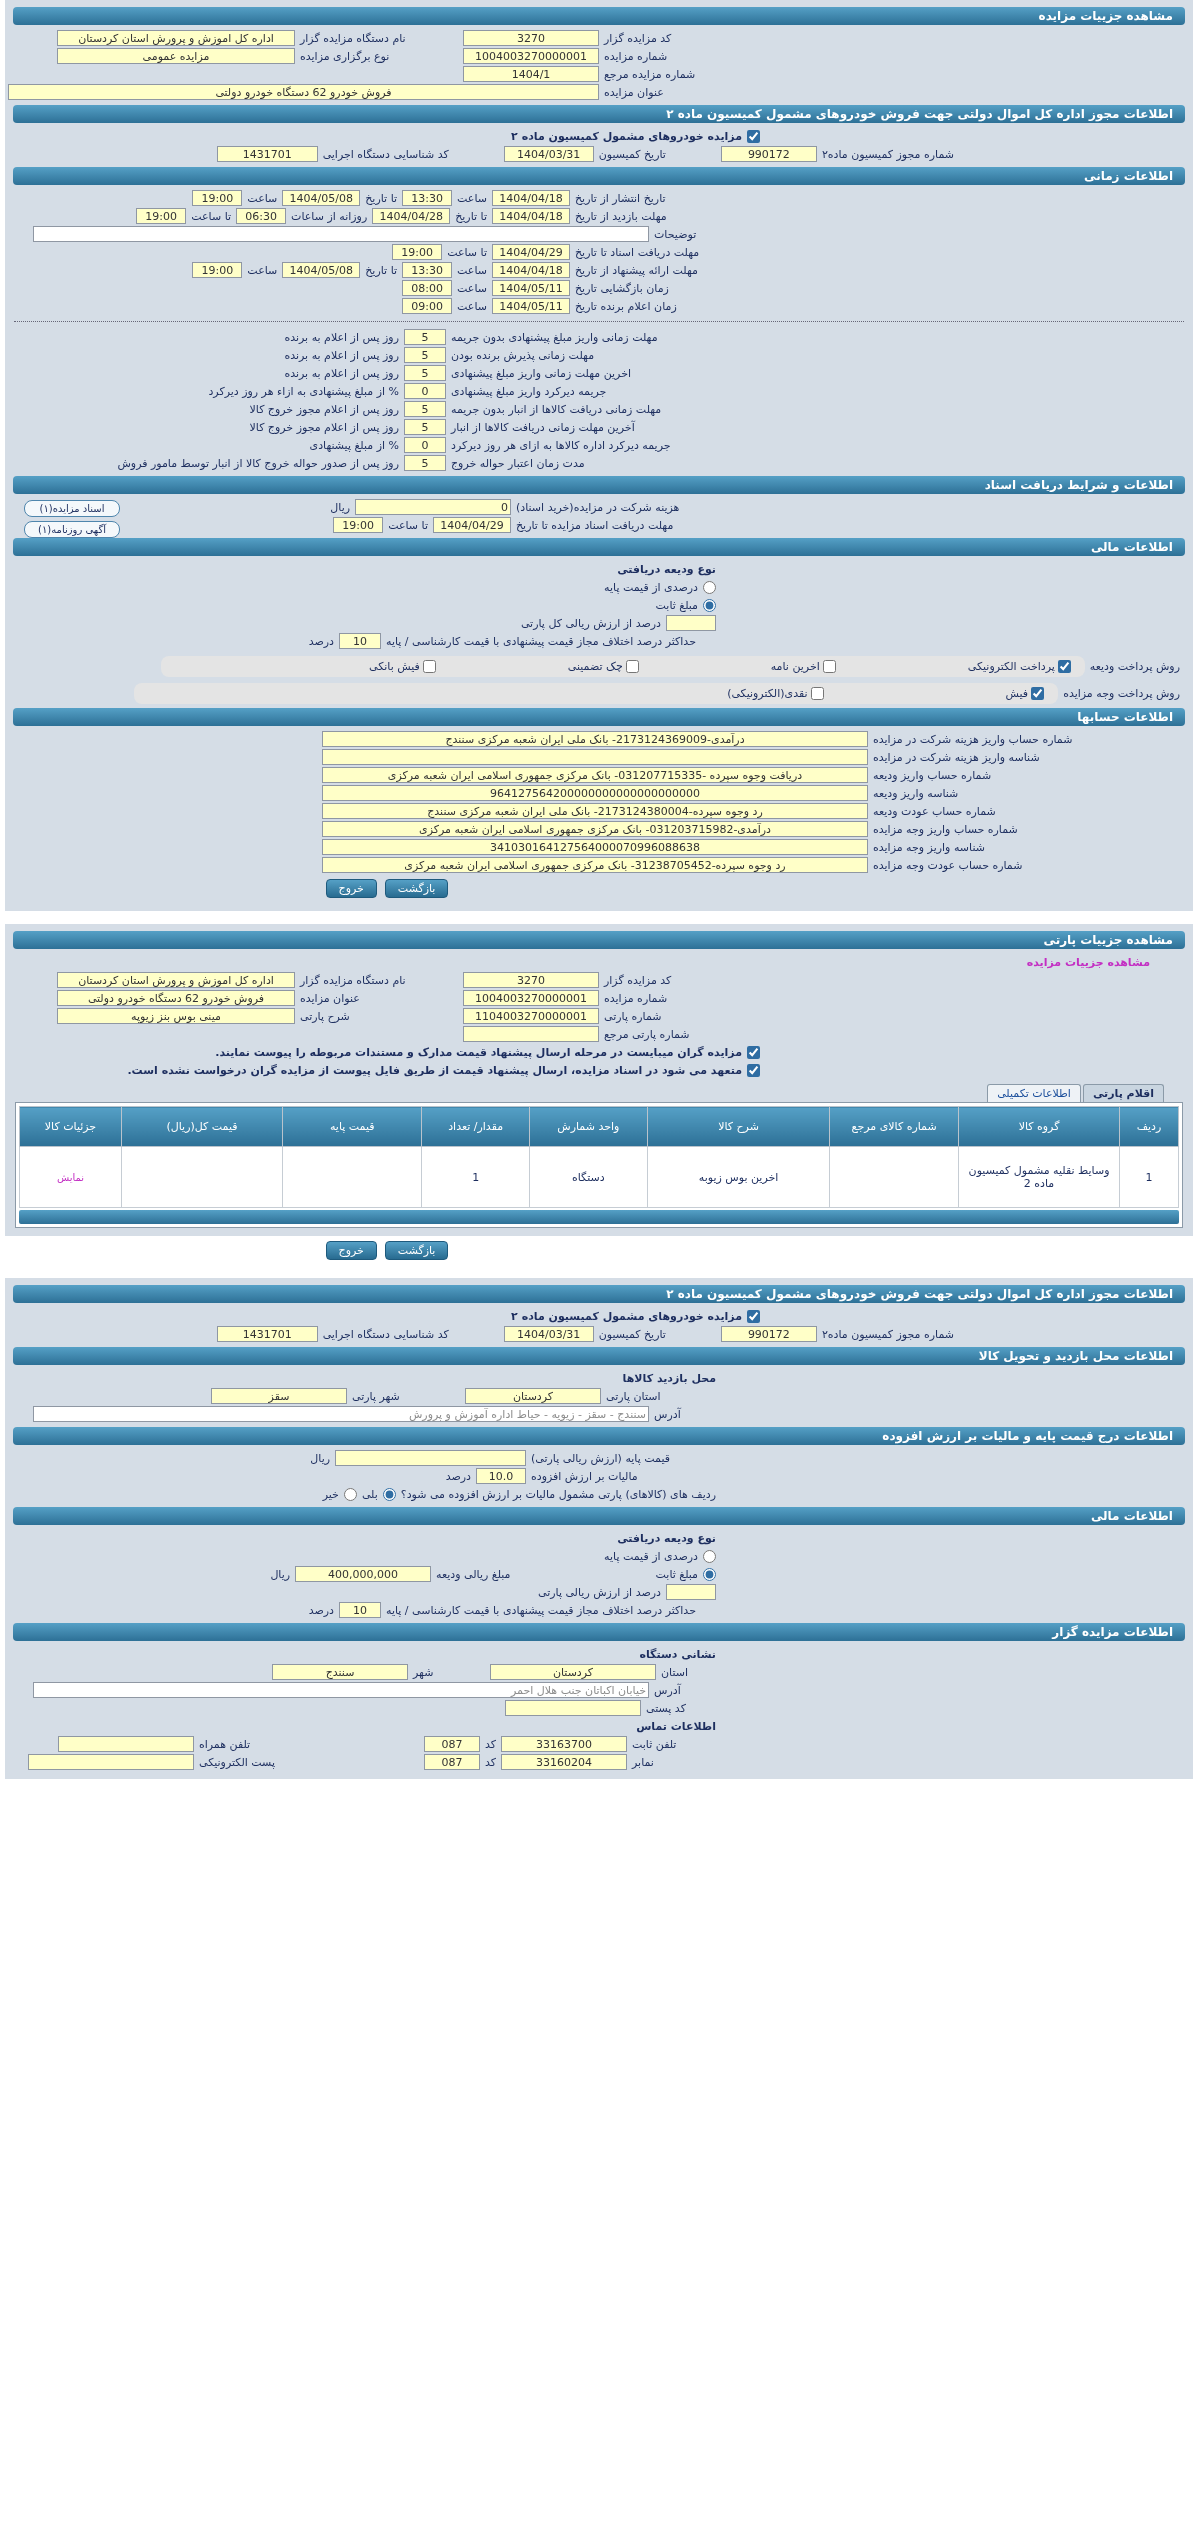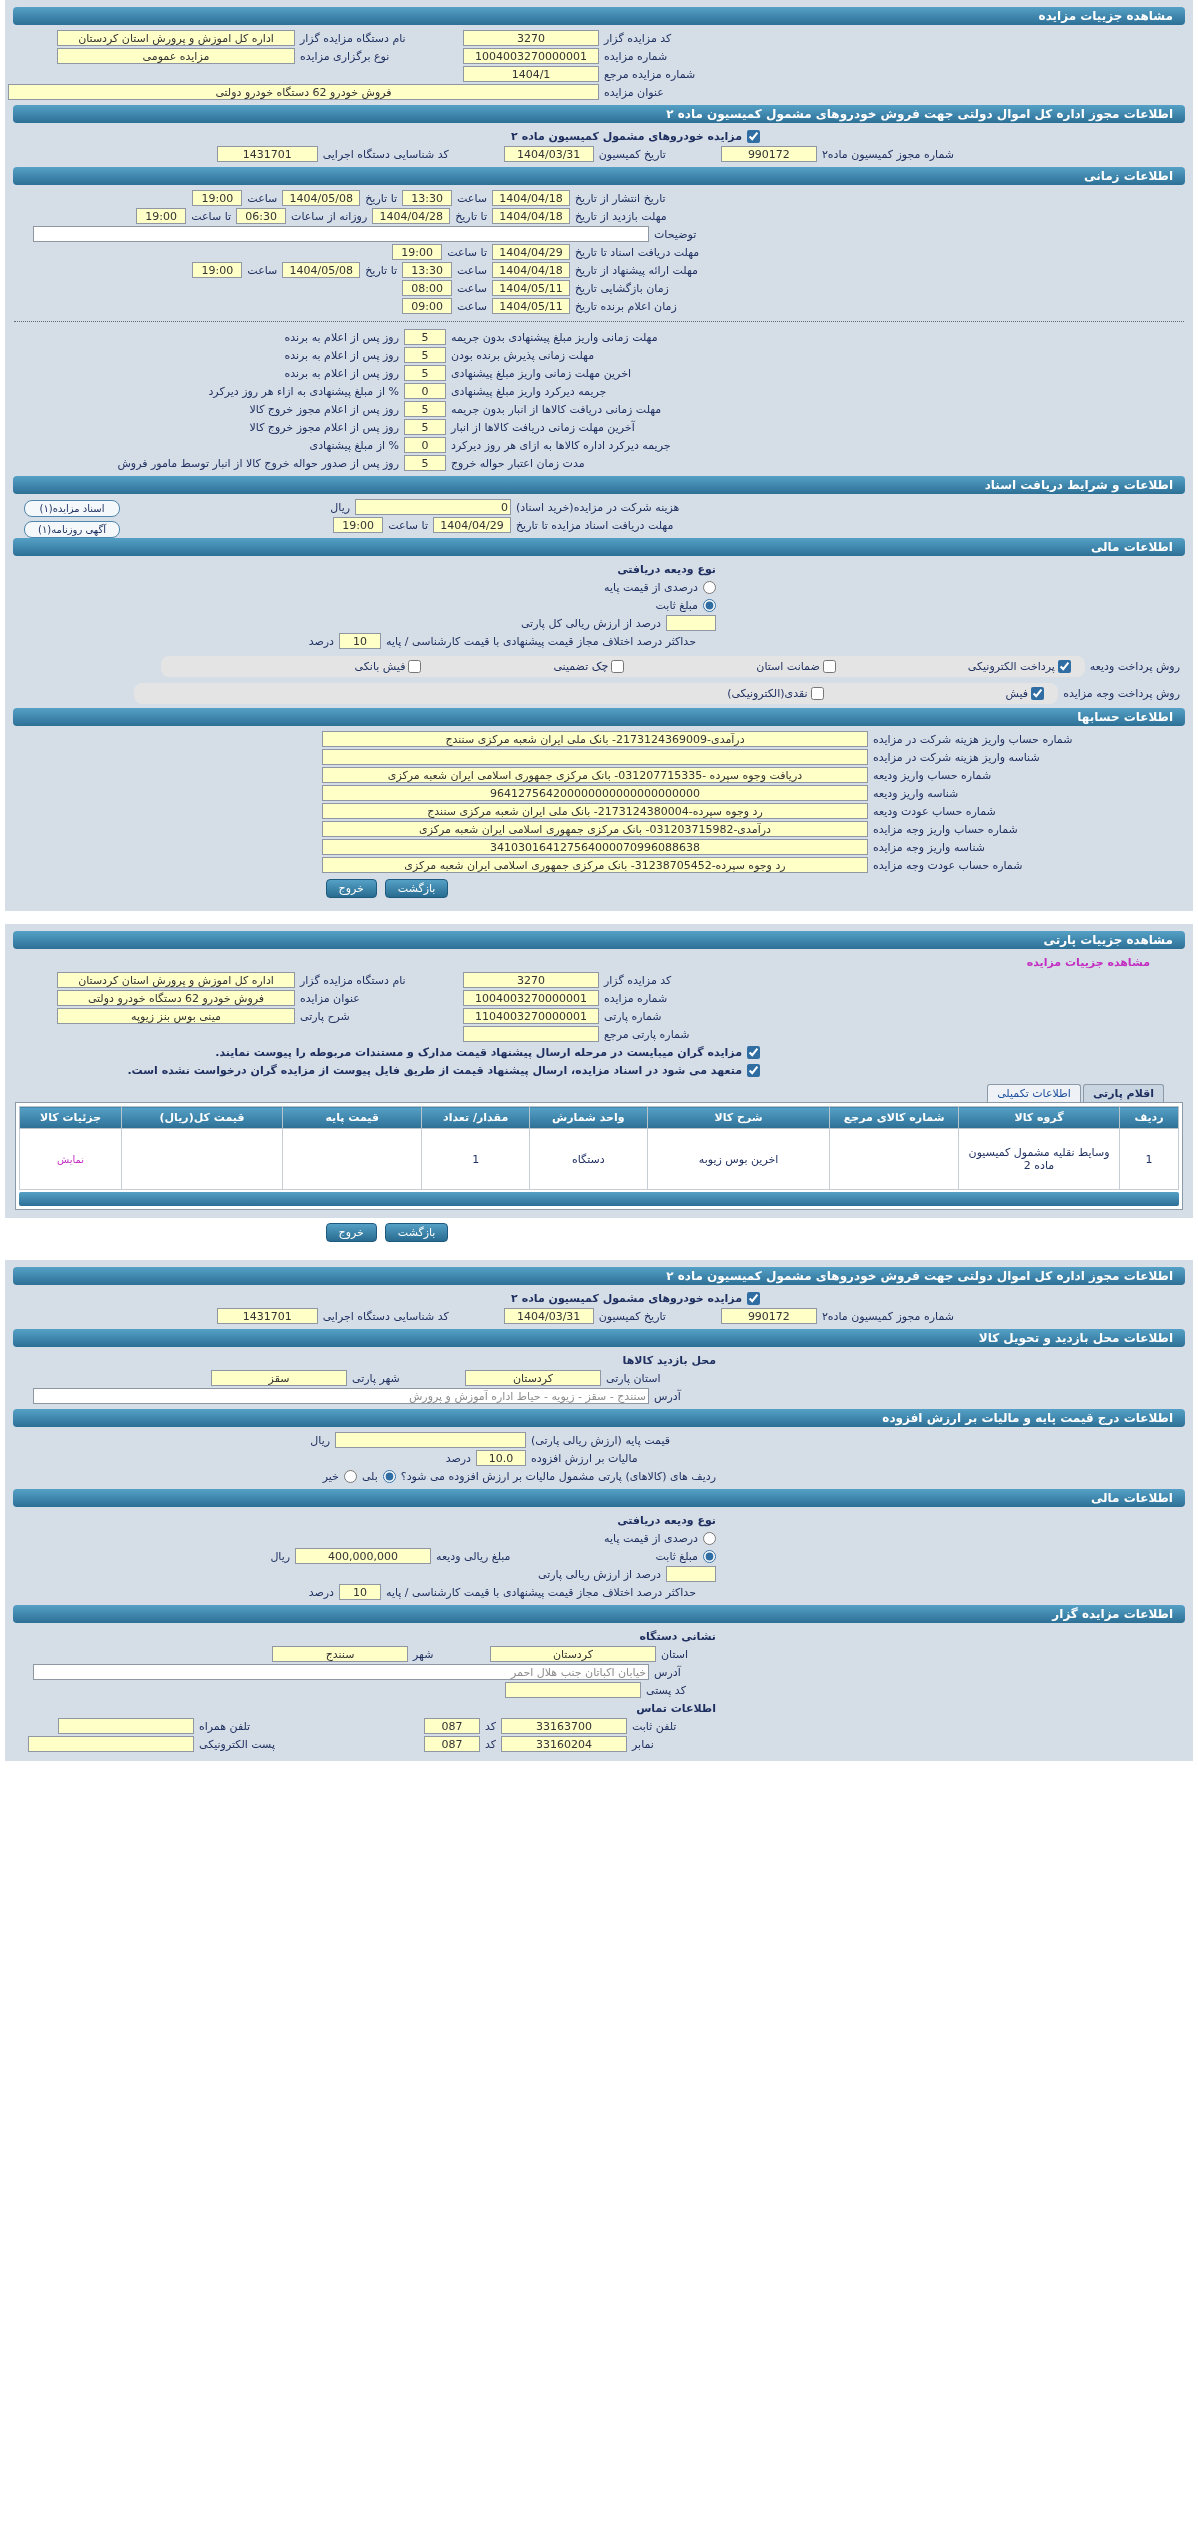--- a/index.html
+++ b/index.html
@@ -33,21 +33,21 @@
   .b1{gap:132px;padding:0 14px;}
   .b2{gap:182px;padding:0 14px;}
   input[type=checkbox],input[type=radio]{width:13px;height:13px;margin:0;accent-color:#2f6da3;flex:0 0 auto;}
   .linkrow{padding:3px 36px 2px 0;}
   .mlink{color:#c32ec3;font-weight:bold;cursor:pointer;font-size:11px;text-decoration:none;}
   .tabs{display:flex;gap:2px;padding:5px 22px 0;}
   .tab{border:1px solid #8b9aa8;border-bottom:none;border-radius:3px 3px 0 0;padding:2px 9px;background:#eef2f6;color:#1c4f9c;cursor:pointer;font-size:11px;}
   .tab.active{background:#c9d5e0;color:#1d2e5f;font-weight:bold;}
   .tblwrap{background:#fff;border:1px solid #8b9aa8;margin:0 3px;padding:3px;}
   table{width:100%;border-collapse:collapse;table-layout:fixed;}
-  th{background:linear-gradient(#55a0c6,#2d7096);color:#fff;font-size:11px;border:1px solid #b9c3cc;padding:4px 2px;font-weight:bold;}
+  th{background:linear-gradient(#55a0c6,#2d7096);color:#fff;font-size:11px;border:1px solid #b9c3cc;padding:13px 2px;font-weight:normal;}
   td{border:1px solid #c6cdd4;background:#fff;text-align:center;color:#1d2e5f;font-size:11px;height:56px;padding:2px;vertical-align:middle;}
   .plink{color:#c32ec3;font-size:10px;cursor:pointer;}
   .tband{height:14px;background:linear-gradient(#55a0c6,#2d7096);margin-top:2px;border-radius:2px;}
   .gapw{height:13px;background:#fff;}
 </style>
 </head>
 <body dir="rtl">
 
 <div class="panel">
   <div class="bar">مشاهده جزییات مزایده</div>
@@ -227,21 +227,21 @@
 
   <div class="row i0" style="margin-top:6px;">
     <span class="lbl">روش پرداخت ودیعه</span>
     <div class="band b1">
       <span class="opt">
         <input type="checkbox" checked="" style="">
         <span class="lbl">پرداخت الکترونیکی</span>
       </span>
       <span class="opt">
         <input type="checkbox" style="">
-        <span class="lbl">ضمانت استان</span>
+        <span class="lbl">اخرین نامه</span>
       </span>
       <span class="opt">
         <input type="checkbox" style="">
         <span class="lbl">چک تضمینی</span>
       </span>
       <span class="opt">
         <input type="checkbox" style="">
         <span class="lbl">فیش بانکی</span>
       </span>
     </div>

